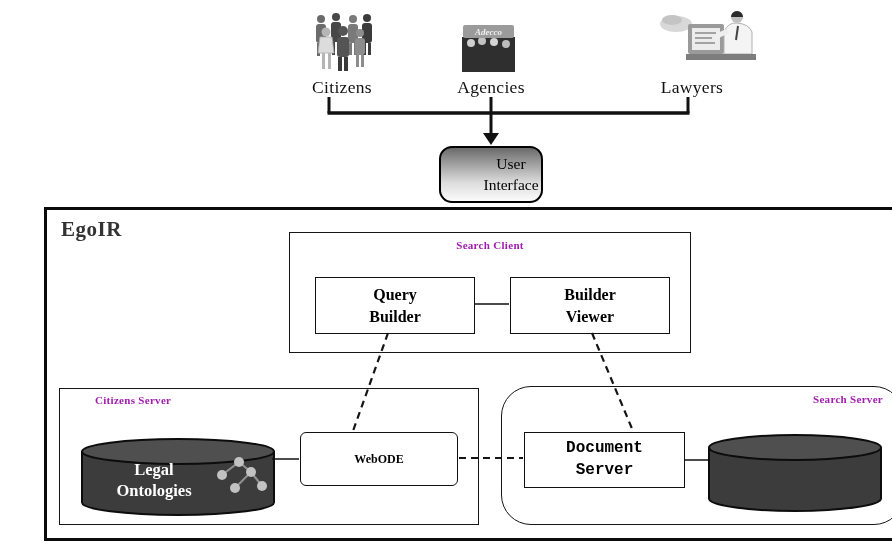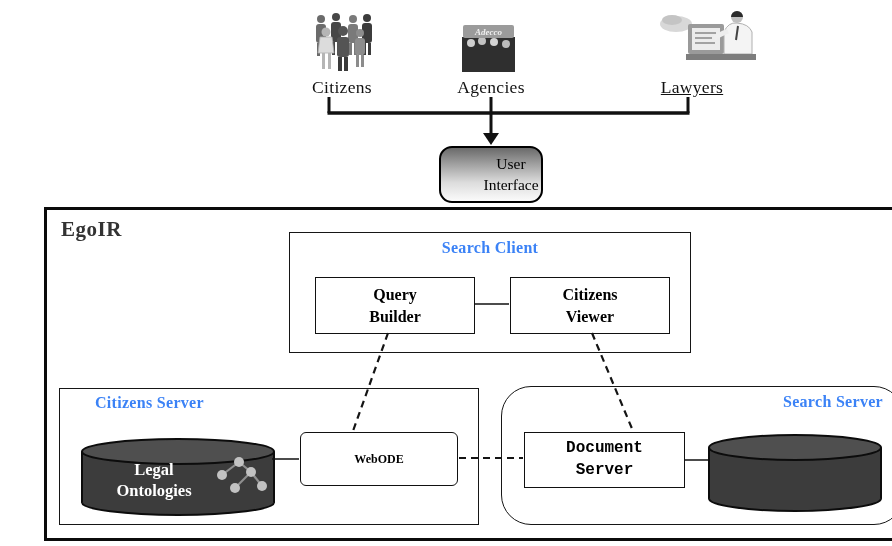--- a/index.html
+++ b/index.html
@@ -67,23 +67,23 @@
     position: absolute;
     box-sizing: border-box;
     border: 1.5px solid #161616;
     background: transparent;
   }
   .sc-box { left: 253px; top: 232px; width: 402px; height: 121px; }
   .os-box { left: 23px;  top: 388px; width: 420px; height: 137px; }
   .ss-box { left: 465px; top: 386px; width: 403px; height: 139px; border-radius: 30px; }
   .section-title {
     position: absolute;
-    font-size: 16px;
-    font-weight: bold;
-    color: #3b82f6;
+    font-size: 11px;
+    font-weight: bold;
+    color: #a21caf;
     letter-spacing: 0.3px;
     white-space: nowrap;
   }
   .sc-title { left: 0; right: 0; top: 6px; text-align: center; }
   .os-title { left: 35px; top: 5px; }
   .ss-title { right: 20px; top: 6px; }
   
   .leaf-box {
     position: absolute;
     box-sizing: border-box;
@@ -191,36 +191,36 @@
         <path d="M83,9 a6,6 0 0 1 12,0 z" fill="#2b2b2b"></path>
         <line x1="90" y1="18" x2="88" y2="32" stroke="#444" stroke-width="2"></line>
         <path d="M80,23 Q70,27 66,31" stroke="#eeeeee" stroke-width="5" fill="none"></path>
         <rect x="38" y="46" width="70" height="6" fill="#7d7d7d"></rect>
       </g>
     </svg>
   </div>
 
   <div class="actor-label" style="left:268px; top:77px; width:76px;">Citizens</div>
   <div class="actor-label" style="left:415px; top:77px; width:80px;">Agencies</div>
-  <div class="actor-label" style="left:618px; top:77px; width:76px;text-decoration:underline;">Lawyers</div>
+  <div class="actor-label" style="left:618px; top:77px; width:76px;">Lawyers</div>
 
   <div class="ui-box">
     <div class="wrapcell">User Interface</div>
   </div>
 
   <div class="egoir-box"></div>
   <div class="egoir-title">EgoIR</div>
 
   <div class="section-box sc-box">
     <div class="section-title sc-title">Search Client</div>
     <div class="leaf-box qb-box">
       <div class="wrap90">Query Builder</div>
     </div>
     <div class="leaf-box dv-box">
-      <div class="wrap100">Citizens Viewer</div>
+      <div class="wrap100">Builder Viewer</div>
     </div>
   </div>
 
   <div class="section-box os-box">
     <div class="section-title os-title">Citizens Server</div>
 
     <div class="cylinder lo-cyl">
       <svg width="198" height="79" viewBox="0 0 198 79">
         <ellipse cx="99" cy="64.5" rx="96" ry="12.5" fill="#3c3c3c" stroke="#0c0c0c" stroke-width="2"></ellipse>
         <rect x="3" y="13.5" width="192" height="51" fill="#3c3c3c"></rect>

